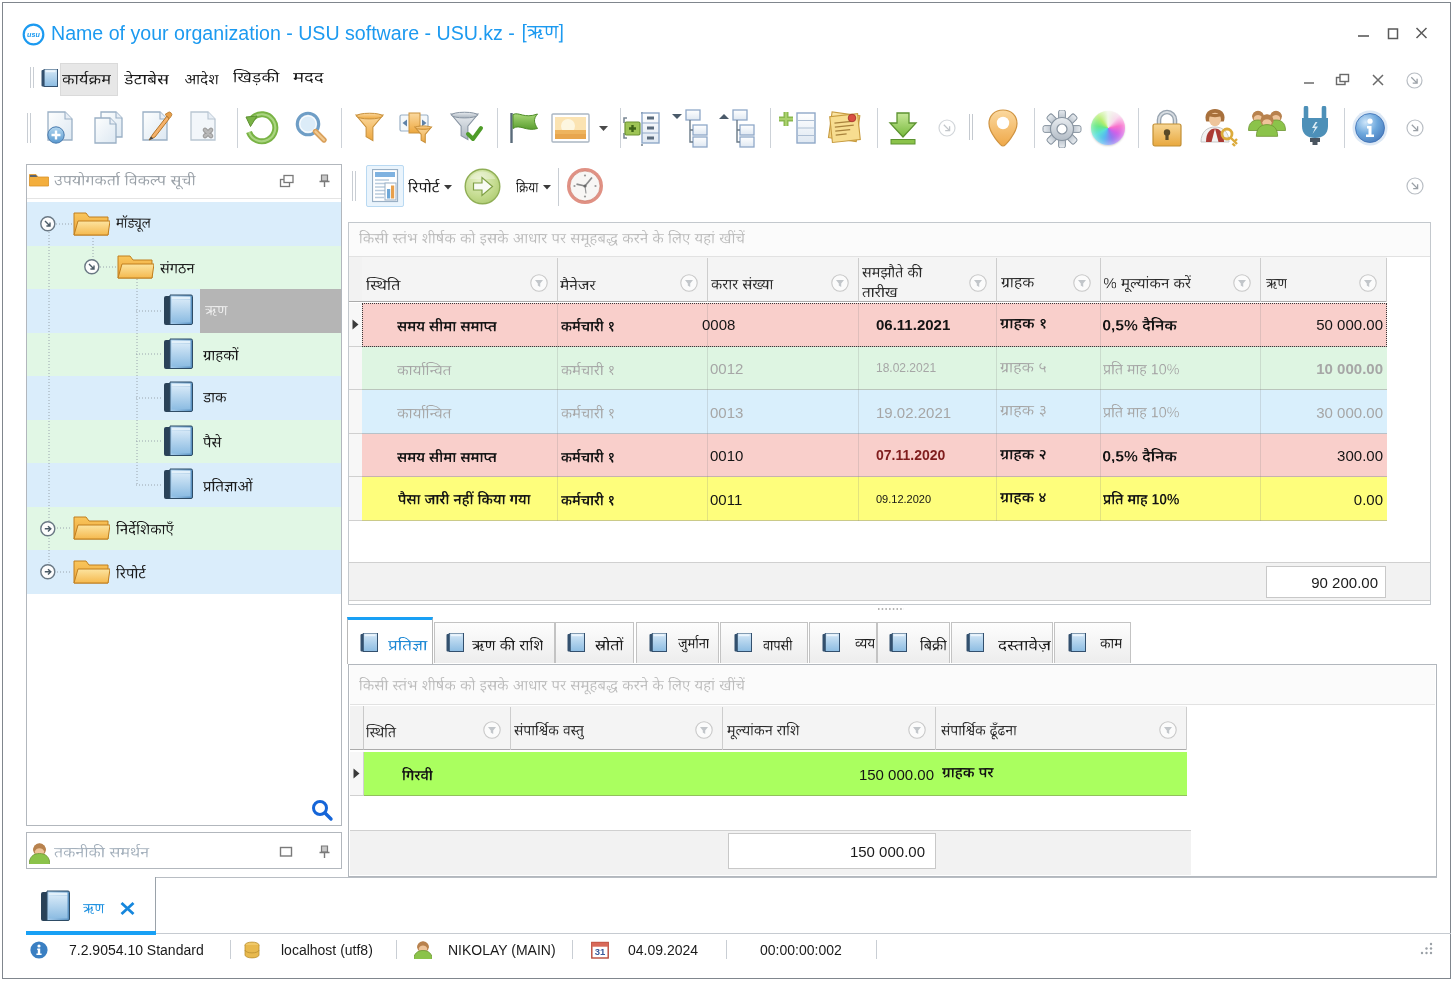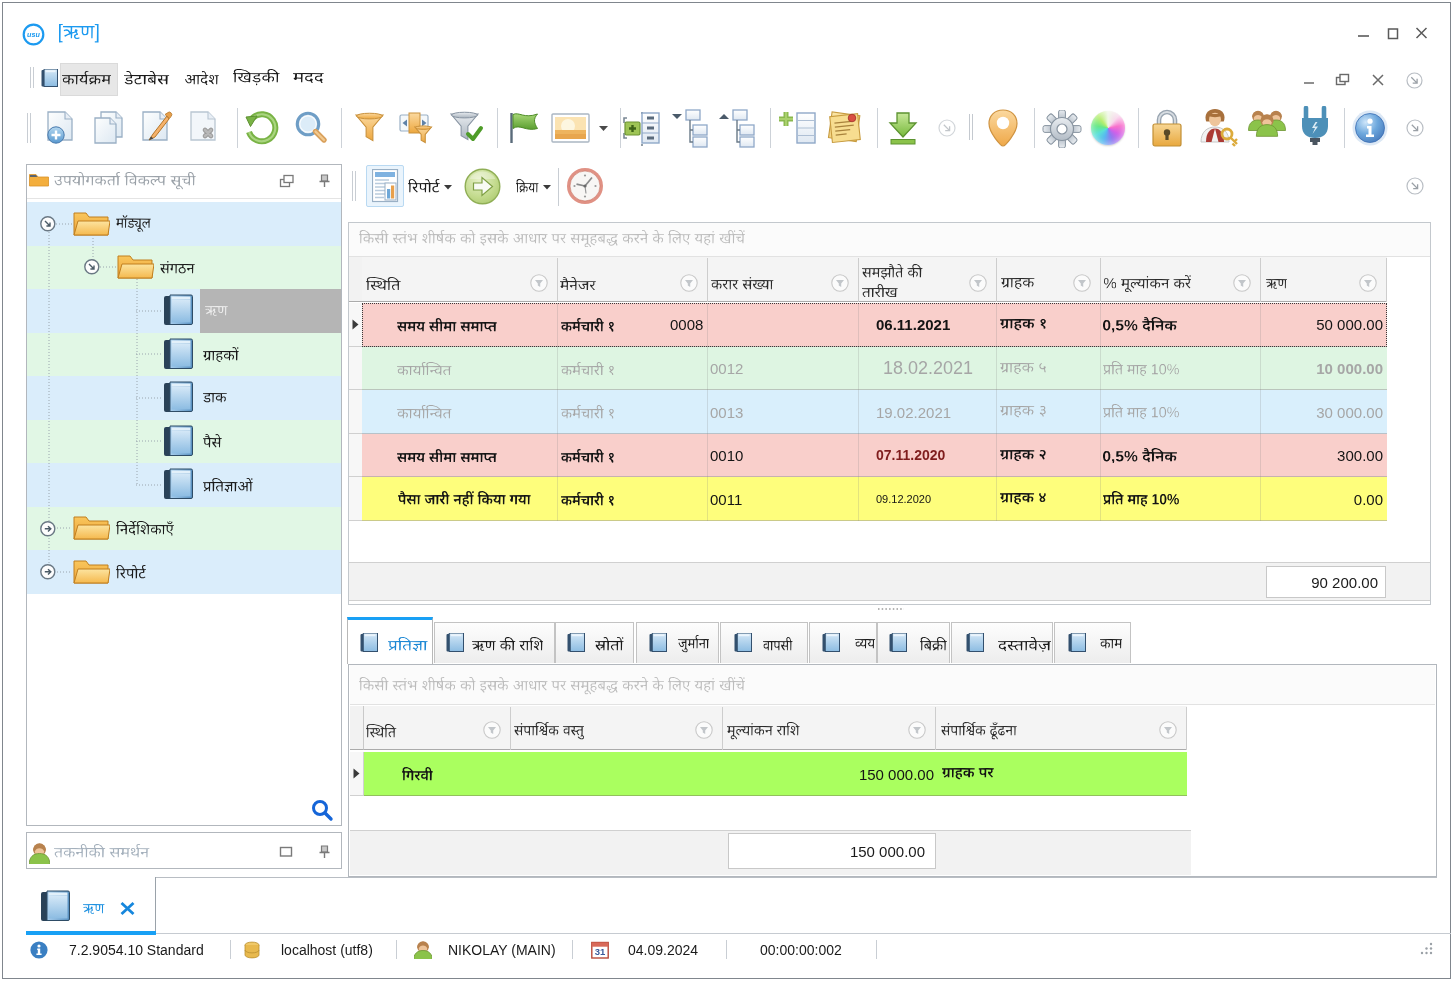--- a/index.html
+++ b/index.html
@@ -73,20 +73,21 @@
         <stop offset="0" stop-color="#fbe7a9"></stop>
         <stop offset="1" stop-color="#eec35f"></stop>
       </linearGradient>
 </defs>
   </svg>
 <svg style="position:absolute;left:22px;top:23px;" width="23" height="23" viewBox="0 0 23 23">
     <circle cx="11.5" cy="11.5" r="9.8" fill="#fff" stroke="#1c9af0" stroke-width="2.2"></circle>
     <text x="11.5" y="14.4" font-size="7.2" font-weight="bold" font-style="italic" text-anchor="middle" fill="#1c9af0" font-family="Liberation Sans">usu</text>
   </svg>
 <div style="position:absolute;left:51px;top:21px;height:25px;display:flex;align-items:center;font-size:19.6px;color:#1c9af0;white-space:nowrap">
+    <span>Name of your organization - USU software - USU.kz -</span>
     <svg style="margin-left:8px" width="39.8" height="18.8" viewBox="0 0 39.75 18.75">
       <path d="M4.00 2.00 4.00 3.25 11.75 3.50 11.50 8.00 9.75 6.00 8.75 5.50 7.25 5.25 4.75 6.00 5.00 7.25 6.50 6.75 8.75 7.00 10.25 9.25 5.25 11.50 5.50 12.25 6.25 12.75 8.75 11.25 11.75 10.25 11.75 14.25 13.00 14.25 13.25 9.50 16.50 8.50 17.50 9.75 15.50 10.75 15.00 11.50 15.00 13.25 16.00 14.50 17.00 15.00 19.00 15.00 20.50 14.50 20.25 13.25 18.75 13.75 17.25 13.75 16.25 12.75 17.00 11.25 19.00 10.75 19.00 10.00 17.75 8.00 18.50 7.00 18.50 6.25 18.00 5.50 16.50 5.25 16.00 5.50 15.50 7.75 13.50 8.25 13.00 7.75 13.25 3.25 22.75 3.50 22.75 9.00 23.50 10.50 24.50 11.25 28.00 11.00 29.00 10.00 29.25 9.25 29.50 3.25 32.25 3.50 32.25 14.25 33.50 14.25 33.75 3.25 35.75 3.25 35.50 2.00ZM24.25 3.25 28.00 3.50 27.75 9.00 26.75 10.00 25.00 10.00 24.25 9.00 24.00 8.00ZM35.75 0.00 35.75 1.00 38.00 1.25 37.75 17.25 35.75 17.25 35.75 18.50 39.50 18.50 39.50 0.00ZM0.00 0.00 0.00 18.50 3.75 18.25 3.50 17.25 1.50 17.00 1.75 1.00 3.75 1.00 3.75 0.00Z" fill="#1c9af0" fill-rule="evenodd"></path>
     </svg>
   </div>
 <svg style="position:absolute;left:1350px;top:24px;" width="90" height="18" viewBox="0 0 90 18">
     <path d="M8 12 H19" stroke="#5a5a5a" stroke-width="1.6"></path>
     <rect x="38.5" y="5" width="9" height="9.5" fill="none" stroke="#5a5a5a" stroke-width="1.5"></rect>
     <path d="M66.5 4 L76.5 14 M76.5 4 L66.5 14" stroke="#5a5a5a" stroke-width="1.5"></path>
   </svg>
 <div style="position:absolute;left:30px;top:67px;width:1px;height:21px;background:#c8cdd3"></div>
@@ -652,37 +653,37 @@
 <div style="position:absolute;left:362px;top:303px;width:1025px;height:44px;border:1.5px dotted #3a3a3a"></div>
 <svg style="position:absolute;left:351px;top:318px;" width="9" height="13" viewBox="0 0 9 13">
     <path d="M1.5 1.5 L7.5 6.5 L1.5 11.5 Z" fill="#3a3a3a"></path>
   </svg>
 <svg style="position:absolute;left:397.0px;top:317.9px" width="100.0" height="13.8" viewBox="0 0 104.75 13.75" preserveAspectRatio="none">
     <path d="M66.25 4.25 66.50 5.50 69.50 5.75 69.50 7.50 68.75 8.00 68.25 7.50 67.00 7.75 67.00 9.25 68.25 11.25 70.50 13.50 71.50 12.50 69.00 10.00 70.25 9.50 74.00 10.00 74.00 13.25 75.75 13.25 76.00 5.50 78.75 5.75 78.50 8.50 77.75 8.75 77.50 9.50 78.50 11.00 79.00 11.25 80.25 11.00 80.25 10.25 80.75 9.75 83.50 10.00 83.50 13.25 85.00 13.25 85.25 5.50 87.75 5.75 87.75 13.25 89.25 13.25 89.50 5.50 91.75 5.75 91.75 9.00 92.75 10.75 94.25 11.25 95.50 11.00 96.50 11.25 98.00 13.50 99.00 13.00 99.25 12.50 98.00 11.25 97.75 9.50 98.75 8.75 101.50 9.00 101.50 13.25 103.25 13.25 103.50 5.50 104.50 5.50 104.50 4.25 95.50 4.00ZM93.50 9.25 93.25 8.50 93.50 5.50 101.50 5.75 101.25 7.50 98.00 7.50 97.00 8.00 96.25 8.75 96.25 9.25 95.25 10.00 94.50 10.00ZM80.50 5.50 83.50 5.75 83.25 8.50 80.25 8.25ZM71.00 5.75 74.00 5.75 73.75 8.50 71.00 8.25ZM0.00 4.25 0.00 5.50 3.25 5.75 3.00 7.75 2.50 8.00 1.75 7.50 1.00 7.50 0.50 8.00 0.50 9.00 2.50 12.00 4.25 13.50 5.25 12.50 3.25 10.75 3.00 9.50 3.75 9.25 4.50 9.75 7.75 10.00 7.75 13.25 9.25 13.25 9.50 5.50 12.50 5.75 12.25 8.50 11.50 8.75 11.25 9.75 12.25 11.00 12.75 11.25 14.00 11.00 14.25 9.75 17.25 10.00 17.25 13.25 18.75 13.25 19.00 5.50 22.00 5.50 22.50 6.00 22.25 7.50 20.50 8.25 21.25 10.00 22.25 11.00 23.50 11.50 25.25 11.50 26.25 11.00 26.50 13.25 28.00 13.25 28.25 5.50 29.50 5.25 29.50 4.25 20.25 4.00ZM24.25 5.50 26.50 5.75 26.50 9.00 25.00 10.25 23.75 10.25 22.50 9.00 24.00 7.75ZM14.25 5.50 17.25 5.75 17.00 8.50 14.00 8.25ZM5.00 5.50 7.75 5.75 7.50 8.50 4.50 8.00ZM33.50 4.25 33.75 5.50 36.75 5.75 36.75 7.50 36.00 8.00 35.50 7.50 34.25 7.75 34.00 8.75 35.25 11.00 37.75 13.50 38.75 12.75 36.25 10.00 37.50 9.50 41.25 10.00 41.25 13.25 42.75 13.25 43.00 5.50 45.50 5.75 45.50 13.25 47.00 13.25 47.25 5.50 50.25 5.75 50.00 8.50 49.25 8.75 49.00 9.75 50.00 11.00 50.50 11.25 51.75 11.00 52.00 9.75 55.00 10.00 55.00 13.25 56.50 13.25 56.75 5.50 59.25 5.75 59.25 13.25 60.75 13.25 61.00 5.50 62.25 5.25 62.25 4.25 58.00 4.00 47.25 4.25 46.75 3.75 46.00 1.50 45.00 0.50 43.75 0.00 41.75 0.25 40.75 1.25 40.75 4.25ZM52.00 5.50 55.00 5.75 54.75 8.50 51.75 8.25ZM38.50 5.50 41.25 5.75 41.00 8.50 38.00 8.25 38.50 7.00 38.25 6.25ZM42.25 2.00 43.00 1.25 44.25 1.50 45.25 3.00 45.25 4.25 43.00 4.25 42.25 3.25Z" fill="#141414" fill-rule="evenodd" opacity="1.0"></path>
   </svg>
 <svg style="position:absolute;left:561.0px;top:317.8px" width="53.0" height="14.0" viewBox="0 0 57.5 14.0" preserveAspectRatio="none">
     <path d="M53.75 4.00 53.00 4.25 52.00 5.50 52.25 7.25 53.25 8.00 53.25 8.75 52.25 9.25 52.00 9.75 54.00 11.00 55.25 13.50 56.25 13.75 56.75 13.25 56.75 11.75 56.00 10.75 54.50 9.75 56.75 7.75 57.25 6.75 57.25 5.75 56.50 4.50 55.50 4.00ZM54.00 5.25 55.50 5.50 55.75 6.00 55.50 7.00 54.75 7.75 53.50 6.75 53.50 5.75ZM0.00 4.25 0.00 5.50 5.75 5.75 5.75 9.25 4.75 10.25 3.00 10.50 2.25 9.75 2.25 8.75 3.00 8.00 4.75 8.00 5.00 6.75 2.25 6.75 0.75 8.00 0.50 8.75 0.75 10.25 1.50 11.25 2.50 11.75 5.75 11.50 5.75 13.25 7.25 13.25 7.25 9.50 8.25 8.75 9.25 8.75 9.75 9.25 9.75 10.50 8.75 12.00 10.50 12.50 11.25 11.00 11.25 9.00 10.25 7.75 8.25 7.50 7.50 8.00 7.50 5.50 13.75 5.75 13.50 8.50 12.75 8.75 12.50 9.50 13.00 10.50 14.00 11.25 15.25 11.00 15.25 10.25 15.75 9.75 18.50 10.00 18.50 13.25 20.00 13.25 20.25 5.50 28.50 5.75 28.50 9.50 27.25 10.50 25.75 10.50 25.00 9.50 25.75 8.25 27.25 8.00 27.50 7.00 22.00 7.00 22.00 8.00 24.00 8.25 23.50 9.00 23.50 10.00 24.25 11.25 25.00 11.75 28.50 11.75 28.50 13.25 30.25 13.25 30.50 5.50 32.75 5.75 32.75 13.25 34.50 13.25 34.75 5.50 39.50 5.75 39.50 7.00 38.50 8.25 37.00 7.50 36.50 7.75 36.25 8.75 37.50 10.75 40.50 13.50 41.50 12.50 39.00 9.50 39.75 9.25 40.75 8.25 41.25 5.50 43.50 5.75 43.50 13.25 45.00 13.25 45.25 5.50 46.50 5.25 46.50 4.25 45.25 4.25 43.75 1.25 43.00 0.50 41.75 0.00 39.75 0.25 39.00 0.75 38.50 2.00 38.75 4.25 35.75 4.00 20.00 4.25 19.00 3.00 19.00 2.00 19.25 1.50 21.25 1.25 21.25 0.25 20.75 0.00 19.25 0.00 17.75 0.75 17.50 2.75 18.25 4.00ZM15.50 5.50 18.50 5.75 18.25 8.50 15.25 8.25ZM41.00 1.25 42.00 1.50 43.00 2.50 43.25 3.25 43.00 4.25 40.50 4.00 40.25 2.00Z" fill="#141414" fill-rule="evenodd" opacity="1.0"></path>
   </svg>
-<div style="position:absolute;top:314.3px;font-size:15px;color:#141414;line-height:21px;white-space:nowrap;font-weight:400;left:670px;">0008</div>
+<div style="position:absolute;top:314.3px;font-size:15px;color:#141414;line-height:21px;white-space:nowrap;font-weight:400;left:702px;">0008</div>
 <div style="position:absolute;top:314.3px;font-size:15px;color:#141414;line-height:21px;white-space:nowrap;font-weight:700;left:876.0px;">06.11.2021</div>
 <svg style="position:absolute;left:1000.0px;top:318.9px" width="46.0" height="11.8" viewBox="0 0 44.5 11.75" preserveAspectRatio="none">
     <path d="M40.75 0.00 39.25 1.25 39.25 3.00 40.75 4.50 39.75 5.00 39.25 6.00 41.50 7.25 42.25 8.00 42.00 9.25 43.00 9.75 43.75 9.50 44.00 8.75 43.75 7.50 41.50 5.75 43.00 4.75 44.25 3.25 44.25 1.50 42.75 0.00ZM41.25 1.25 42.25 1.25 42.75 1.75 42.75 2.75 41.75 3.75 40.50 2.50 40.50 2.00ZM0.00 0.25 0.00 1.50 1.75 1.75 1.50 3.75 0.75 4.00 0.50 5.00 2.25 6.75 3.25 6.25 3.50 1.50 6.00 1.75 5.75 6.25 1.75 8.50 2.50 9.50 3.00 9.50 5.75 7.50 6.00 9.25 7.50 9.25 7.75 1.50 10.25 1.75 10.25 9.25 11.75 9.25 12.00 1.50 18.50 1.75 18.25 2.50 15.25 2.75 14.00 4.00 14.00 4.75 15.00 6.00 14.00 7.25 14.25 9.00 15.00 10.00 17.25 11.25 18.50 11.25 19.00 10.50 16.50 9.25 15.75 8.50 15.75 7.25 16.75 6.50 18.25 6.50 18.75 6.75 19.00 8.00 18.50 8.75 19.75 9.25 20.50 8.50 20.50 6.50 19.50 5.50 18.75 5.25 16.25 5.50 15.50 4.50 16.00 4.00 20.00 3.75 20.25 1.50 27.00 1.75 27.00 5.50 25.50 6.50 24.50 6.50 23.50 5.50 24.00 4.25 26.25 4.00 26.50 2.75 23.75 2.75 22.75 3.25 22.00 4.50 22.25 6.50 23.25 7.50 25.75 7.75 26.75 7.25 27.00 9.25 28.75 9.25 28.75 5.50 29.50 4.75 30.50 4.75 31.25 5.50 31.00 7.00 30.25 8.00 31.75 8.75 32.75 6.75 32.75 5.00 31.75 3.75 28.75 3.50 29.00 1.50 33.50 1.50 33.50 0.25 21.50 0.00Z" fill="#141414" fill-rule="evenodd" opacity="1.0"></path>
   </svg>
 <svg style="position:absolute;left:1103.0px;top:316.9px" width="74.2" height="15.8" viewBox="0 0 71.5 15.75" preserveAspectRatio="none">
     <path d="M8.75 11.25 8.75 13.25 9.75 13.50 9.00 15.50 10.25 15.25 10.75 14.00 10.75 11.25ZM30.00 7.00 28.50 8.00 28.00 10.50 28.75 12.75 30.00 13.50 31.75 13.25 33.00 11.75 33.00 8.75 32.00 7.25ZM30.25 8.00 31.00 8.00 31.75 9.25 31.75 11.25 31.25 12.25 30.00 12.25 29.50 11.25 29.50 9.00ZM30.75 3.25 29.25 3.50 23.00 13.25 24.50 13.00ZM13.00 3.25 12.75 8.75 14.75 8.75 16.00 8.00 16.75 8.25 17.75 9.25 17.75 10.75 16.50 12.00 15.50 12.00 14.50 11.00 12.50 11.00 12.75 12.00 13.75 13.00 15.75 13.50 18.25 13.00 19.25 12.00 19.75 10.50 19.75 9.25 19.25 8.00 17.75 6.75 14.75 6.75 15.00 4.50 19.00 4.50 19.00 3.25ZM22.50 3.00 21.50 3.50 21.00 4.25 20.75 7.50 21.00 8.25 22.00 9.25 23.75 9.50 24.75 9.00 25.50 8.00 25.75 5.25 25.50 4.25 24.50 3.25ZM23.50 4.00 24.25 4.75 24.25 7.50 23.50 8.50 23.00 8.50 22.25 7.75 22.00 6.00 22.50 4.25ZM2.50 3.00 1.50 3.50 0.50 5.00 0.00 7.00 0.00 9.25 0.75 12.00 1.75 13.00 3.75 13.50 5.25 13.00 6.50 11.50 7.00 9.75 7.00 6.50 6.25 4.25 5.25 3.25ZM3.00 4.50 4.50 4.75 5.00 5.75 5.25 8.25 5.00 10.75 4.00 12.00 3.00 12.00 2.00 10.50 2.00 6.00ZM37.75 4.25 38.00 5.50 43.00 5.75 42.75 6.75 39.75 7.00 38.50 8.50 38.50 10.00 38.75 10.75 39.75 11.75 41.00 12.25 43.25 12.50 43.75 14.00 44.25 14.25 45.25 13.75 44.50 12.00 45.25 11.00 45.25 10.25 44.50 9.50 43.25 9.50 42.50 11.00 41.25 11.00 40.25 10.25 40.00 9.25 41.25 8.00 44.50 8.00 44.75 5.50 47.25 5.75 47.25 13.25 49.00 13.25 49.25 5.50 56.25 5.75 56.00 8.00 51.00 8.00 50.75 8.50 51.25 10.00 52.25 10.75 53.50 10.50 53.75 9.25 56.25 9.50 56.25 13.25 57.75 13.25 58.00 5.50 64.75 5.75 64.75 9.50 63.25 10.50 62.25 10.50 61.25 9.50 61.75 8.25 64.00 8.00 64.25 6.75 61.50 6.75 60.50 7.25 59.75 8.50 60.00 10.50 61.00 11.50 63.50 11.75 64.50 11.25 64.75 13.25 66.50 13.25 66.50 9.50 67.25 8.75 68.25 8.75 69.00 9.50 68.75 11.00 68.00 12.00 69.50 12.75 70.50 10.75 70.50 9.00 69.50 7.75 66.50 7.50 66.75 5.50 71.25 5.50 71.25 4.25 57.75 4.25 54.75 1.25 51.25 0.00 49.50 0.00 47.25 1.00 46.75 2.25 47.25 4.00 44.25 4.00 43.25 1.25 42.25 0.25 41.50 0.00 39.50 0.25 40.00 1.25 41.75 1.25 42.50 2.75 41.50 2.00 39.25 2.25 40.00 3.25 41.75 3.00 43.00 4.00ZM48.50 2.25 50.00 1.25 51.50 1.25 54.00 2.25 55.00 3.00 55.50 4.25 49.00 4.25 48.50 3.75Z" fill="#141414" fill-rule="evenodd" opacity="1.0"></path>
   </svg>
 <div style="position:absolute;top:314.3px;font-size:15px;color:#141414;line-height:21px;white-space:nowrap;font-weight:400;right:70.0px;">50 000.00</div>
 <svg style="position:absolute;left:397.0px;top:361.5px" width="54.7" height="13.8" viewBox="0 0 53.5 13.75" preserveAspectRatio="none">
     <path d="M0.00 4.25 0.00 5.00 5.75 5.25 5.75 9.25 4.75 10.25 2.50 10.50 1.75 9.75 1.75 8.50 2.75 7.50 4.75 7.50 5.00 6.75 3.00 6.50 2.00 6.75 0.75 8.00 1.00 10.50 2.50 11.50 4.25 11.50 5.00 11.00 5.75 11.25 5.75 13.25 6.75 13.25 6.75 9.25 7.50 8.50 8.50 8.25 9.75 9.50 8.75 12.25 9.50 12.50 10.25 11.75 10.75 10.00 10.50 8.75 9.75 7.75 7.75 7.50 7.00 8.00 7.00 5.00 12.75 5.25 12.75 13.25 13.75 13.25 14.00 5.00 17.25 5.00 17.75 5.50 18.00 7.00 16.00 8.00 16.25 9.50 17.25 10.75 18.25 11.25 20.25 11.25 21.25 10.75 21.50 13.25 22.50 13.25 22.75 5.00 25.50 5.25 25.50 13.25 26.50 13.25 26.75 5.00 29.25 5.25 29.25 13.25 30.25 13.25 30.50 5.00 42.25 5.25 42.25 9.25 41.00 10.50 40.00 10.75 39.00 10.50 38.25 9.75 38.25 8.25 39.25 7.50 41.50 7.25 41.25 6.50 38.50 6.75 37.00 8.00 32.50 8.25 32.50 9.25 33.75 10.50 34.75 10.00 35.00 8.75 37.00 9.00 37.25 10.25 38.75 11.50 42.25 11.25 42.25 13.25 43.25 13.25 43.50 5.00 50.75 5.25 50.50 7.50 47.00 7.50 45.50 8.75 45.25 9.50 45.50 11.00 47.50 13.50 48.00 12.75 46.75 11.25 46.25 10.00 47.25 8.50 48.25 8.25 50.25 8.25 50.75 8.75 50.75 13.25 51.75 13.25 52.00 5.00 53.25 5.00 53.25 4.25 42.75 4.25 39.25 1.50 34.50 0.00 31.75 0.00 29.25 1.00 28.75 2.00 28.75 3.00 29.25 4.00 26.50 4.25 25.75 3.50 25.25 2.25 25.50 1.50 26.00 1.00 27.75 1.00 28.00 0.50 27.00 0.00 25.25 0.25 24.25 1.75 24.75 4.25 11.50 4.00ZM21.50 5.25 21.50 9.25 20.75 10.00 19.50 10.50 18.25 10.25 17.50 9.50 17.50 8.50 18.25 8.25 19.00 7.25 19.00 6.00 18.50 5.25ZM29.75 2.50 30.75 1.25 31.50 1.00 35.00 1.00 38.50 2.00 41.25 4.00 30.50 4.25 29.75 3.25Z" fill="#a6a6a6" fill-rule="evenodd" opacity="1.0"></path>
   </svg>
 <svg style="position:absolute;left:561.0px;top:361.5px" width="53.0" height="13.8" viewBox="0 0 54.5 13.75" preserveAspectRatio="none">
     <path d="M51.00 4.00 49.75 5.00 49.50 5.75 49.75 7.00 51.25 8.25 49.75 9.50 49.75 10.00 51.00 10.50 52.75 12.00 52.25 13.25 53.50 13.50 53.75 13.00 53.50 11.25 51.25 9.75 53.25 8.25 54.00 7.25 54.25 6.00 54.00 5.00 52.75 4.00ZM51.50 4.75 52.25 4.75 53.00 5.50 53.00 7.00 52.00 7.75 50.50 6.25 50.75 5.25ZM0.00 4.25 0.00 5.00 5.75 5.25 5.75 9.25 4.75 10.25 2.50 10.50 1.75 9.75 1.75 8.50 2.75 7.50 4.75 7.50 5.00 6.75 3.00 6.50 2.00 6.75 0.75 8.00 1.00 10.50 2.50 11.50 4.25 11.50 5.00 11.00 5.75 11.25 5.75 13.25 6.75 13.25 6.75 9.25 7.50 8.50 8.50 8.25 9.75 9.50 8.75 12.25 9.50 12.50 10.25 11.75 10.75 10.00 10.50 8.75 9.75 7.75 7.75 7.50 7.00 8.00 7.00 5.00 13.25 5.25 13.00 8.75 12.00 9.00 12.25 10.00 13.25 11.00 14.25 10.75 14.75 9.50 18.00 9.75 18.00 13.25 19.00 13.25 19.25 5.00 27.50 5.25 27.50 9.50 25.75 10.75 24.50 10.75 23.50 9.75 23.50 9.00 24.25 8.00 26.00 7.75 26.00 6.75 21.00 6.75 21.25 7.75 22.25 7.50 23.00 8.00 22.50 8.75 22.75 10.50 23.50 11.25 25.00 11.75 26.50 11.50 27.25 11.00 27.50 13.25 28.50 13.25 28.75 5.00 31.25 5.25 31.25 13.25 32.25 13.25 32.50 5.00 37.50 5.25 37.75 6.00 37.50 7.25 36.50 8.25 35.00 7.50 34.50 8.00 34.50 8.75 35.75 10.75 38.50 13.50 39.25 12.75 36.25 9.75 38.00 8.50 38.50 7.75 38.75 5.00 41.25 5.25 41.25 13.25 42.50 13.25 42.75 5.00 44.00 5.00 44.00 4.25 42.25 4.00 41.50 1.50 40.25 0.25 38.25 0.00 37.00 1.00 36.75 3.00 37.25 4.00 19.00 4.25 18.00 3.00 17.75 2.25 18.00 1.50 18.50 1.00 20.25 1.00 20.50 0.50 19.50 0.00 17.75 0.25 16.75 1.75 17.25 4.25 11.50 4.00ZM14.75 5.00 18.00 5.25 18.00 8.25 17.50 8.75 14.50 8.50ZM37.75 1.75 38.50 1.00 39.75 1.00 41.00 2.75 41.25 3.50 41.00 4.25 40.00 4.00 38.50 4.25 37.75 3.00Z" fill="#a6a6a6" fill-rule="evenodd" opacity="1.0"></path>
   </svg>
 <div style="position:absolute;top:357.9px;font-size:15px;color:#a6a6a6;line-height:21px;white-space:nowrap;font-weight:400;left:710.0px;">0012</div>
-<div style="position:absolute;top:357.9px;font-size:18px;color:#a6a6a6;line-height:21px;white-space:nowrap;font-weight:400;left:876.0px;margin-left:7px;">18.02.2021</div>
+<div style="position:absolute;top:357.9px;font-size:12px;color:#a6a6a6;line-height:21px;white-space:nowrap;font-weight:400;left:876.0px;">18.02.2021</div>
 <svg style="position:absolute;left:1000.0px;top:362.7px" width="46.0" height="11.5" viewBox="0 0 43.0 11.5" preserveAspectRatio="none">
     <path d="M38.50 0.00 37.00 1.75 36.75 2.50 37.00 4.50 38.00 5.75 39.00 6.25 41.25 6.25 41.50 8.75 41.75 9.25 42.75 9.25 42.00 5.75 42.75 4.75 42.50 3.50 41.25 3.25 40.75 3.75 41.00 5.00 39.00 5.25 37.75 3.75 38.00 2.00 39.25 0.50ZM0.00 0.25 0.00 1.00 2.00 1.25 1.75 4.00 0.75 4.25 0.50 5.00 1.75 6.50 2.75 6.50 3.00 6.00 3.25 1.00 5.75 1.25 5.75 6.00 2.00 8.50 1.75 9.00 2.50 9.50 5.50 7.50 5.75 9.25 7.00 9.25 7.25 1.00 9.75 1.25 9.75 9.25 10.75 9.25 11.00 1.00 17.75 1.25 17.50 2.50 14.50 2.50 13.50 3.25 13.50 4.75 14.25 5.75 13.50 6.75 13.50 8.75 15.00 10.25 16.75 11.25 17.50 11.25 17.75 10.50 16.00 9.75 14.50 8.50 14.50 7.00 15.75 6.00 17.50 6.00 18.50 7.25 17.50 8.50 18.00 9.00 18.50 9.00 19.25 8.25 19.50 7.00 19.25 6.25 18.00 5.25 17.00 5.00 15.00 5.25 14.50 4.75 14.50 4.00 15.00 3.50 18.75 3.25 19.00 1.00 26.00 1.25 26.00 5.25 25.50 6.00 24.50 6.50 22.75 6.50 22.00 5.50 22.00 4.50 22.75 3.75 25.25 3.50 25.00 2.50 22.25 2.75 21.00 4.25 21.00 5.75 22.75 7.50 24.50 7.50 25.75 6.75 26.00 9.25 27.00 9.25 27.00 5.50 28.00 4.50 28.75 4.25 30.00 5.25 29.75 7.00 29.00 8.00 29.50 8.50 30.25 8.25 31.00 6.50 31.00 5.00 30.00 3.75 28.00 3.50 27.25 4.00 27.25 1.00 31.75 1.00 31.75 0.25 20.25 0.00Z" fill="#a6a6a6" fill-rule="evenodd" opacity="1.0"></path>
   </svg>
 <svg style="position:absolute;left:1103.0px;top:360.7px" width="76.2" height="15.5" viewBox="0 0 79.75 15.5" preserveAspectRatio="none">
     <path d="M76.25 7.00 75.25 8.00 75.00 8.75 75.00 11.75 75.75 13.00 78.00 13.25 78.75 12.75 79.50 10.50 79.25 8.50 78.00 7.00ZM77.25 7.50 78.25 8.25 78.50 9.00 78.50 11.50 77.50 12.75 76.75 12.75 76.00 12.00 75.75 9.25 76.25 8.00ZM46.00 4.25 38.00 4.00 25.00 4.25 25.00 5.00 27.00 5.25 26.75 8.75 25.75 9.00 25.75 9.75 26.25 10.50 27.00 11.00 27.75 11.00 28.25 9.50 31.50 9.75 31.50 13.25 32.50 13.25 32.75 5.00 35.50 5.25 35.50 13.25 36.50 13.25 36.75 5.00 43.50 5.25 43.25 6.50 40.25 6.50 39.00 7.50 39.00 8.50 39.75 9.75 39.00 11.00 39.00 12.25 39.50 13.25 41.00 14.50 43.00 15.25 43.50 14.50 41.25 13.50 40.00 12.25 40.00 11.25 40.75 10.25 41.50 10.00 43.50 10.25 44.00 10.75 44.00 11.50 43.00 12.50 43.75 13.25 45.00 12.00 45.00 10.50 43.75 9.25 40.25 9.00 40.00 8.00 41.25 7.25 44.50 7.25 44.75 5.00 46.00 5.00ZM28.25 5.00 31.50 5.25 31.25 8.75 28.00 8.50ZM77.00 3.25 76.25 3.25 69.50 13.25 70.75 13.00ZM53.75 3.25 51.50 4.75 51.50 5.75 53.75 4.75 53.50 12.25 51.25 12.25 51.25 13.25 57.50 13.25 57.50 12.25 55.00 12.00 55.00 3.25ZM68.50 3.25 67.50 4.50 67.25 7.00 67.75 8.50 68.50 9.25 70.00 9.50 71.00 9.00 71.50 8.25 71.75 5.00 71.00 3.50ZM69.00 3.75 70.00 3.75 70.75 4.50 71.00 6.25 70.75 7.75 70.00 8.75 69.00 8.75 68.25 7.50 68.25 4.75ZM61.50 3.00 60.75 3.25 59.50 4.75 59.00 6.50 59.00 9.75 60.25 12.75 62.75 13.50 64.25 13.00 65.50 11.50 66.00 9.50 66.00 6.75 65.75 5.50 64.50 3.50 63.50 3.00ZM61.75 4.00 63.75 4.25 64.75 6.00 64.75 10.25 64.25 11.50 63.25 12.50 61.75 12.50 60.50 11.25 60.25 10.50 60.25 5.75 60.75 4.75ZM21.00 4.25 19.50 4.25 16.25 1.00 13.50 0.00 10.75 0.25 9.75 1.00 9.25 2.25 9.75 4.00 0.00 4.25 0.00 5.00 1.25 5.25 1.25 9.25 2.25 10.50 3.25 11.00 0.75 12.50 1.25 13.50 5.75 10.25 6.00 13.25 7.00 13.25 7.25 5.00 9.75 5.25 9.75 13.25 11.00 13.25 11.25 5.00 18.50 5.25 18.25 7.50 14.75 7.50 13.50 8.25 13.00 10.00 13.50 11.50 15.25 13.50 15.75 12.75 14.25 10.75 14.00 10.00 14.25 9.25 15.00 8.50 18.00 8.25 18.50 8.75 18.50 13.25 19.50 13.25 19.75 5.00 21.00 5.00ZM2.50 5.00 6.00 5.25 6.00 8.75 5.00 9.75 3.50 10.00 2.25 9.00ZM10.25 2.75 10.50 2.00 11.75 1.00 14.25 1.00 16.50 2.25 18.00 4.00 10.75 4.00Z" fill="#a6a6a6" fill-rule="evenodd" opacity="1.0"></path>
   </svg>
 <div style="position:absolute;top:357.9px;font-size:15px;color:#a6a6a6;line-height:21px;white-space:nowrap;font-weight:700;right:70.0px;">10 000.00</div>
 <svg style="position:absolute;left:397.0px;top:405.1px" width="54.7" height="13.8" viewBox="0 0 53.5 13.75" preserveAspectRatio="none">
     <path d="M0.00 4.25 0.00 5.00 5.75 5.25 5.75 9.25 4.75 10.25 2.50 10.50 1.75 9.75 1.75 8.50 2.75 7.50 4.75 7.50 5.00 6.75 3.00 6.50 2.00 6.75 0.75 8.00 1.00 10.50 2.50 11.50 4.25 11.50 5.00 11.00 5.75 11.25 5.75 13.25 6.75 13.25 6.75 9.25 7.50 8.50 8.50 8.25 9.75 9.50 8.75 12.25 9.50 12.50 10.25 11.75 10.75 10.00 10.50 8.75 9.75 7.75 7.75 7.50 7.00 8.00 7.00 5.00 12.75 5.25 12.75 13.25 13.75 13.25 14.00 5.00 17.25 5.00 17.75 5.50 18.00 7.00 16.00 8.00 16.25 9.50 17.25 10.75 18.25 11.25 20.25 11.25 21.25 10.75 21.50 13.25 22.50 13.25 22.75 5.00 25.50 5.25 25.50 13.25 26.50 13.25 26.75 5.00 29.25 5.25 29.25 13.25 30.25 13.25 30.50 5.00 42.25 5.25 42.25 9.25 41.00 10.50 40.00 10.75 39.00 10.50 38.25 9.75 38.25 8.25 39.25 7.50 41.50 7.25 41.25 6.50 38.50 6.75 37.00 8.00 32.50 8.25 32.50 9.25 33.75 10.50 34.75 10.00 35.00 8.75 37.00 9.00 37.25 10.25 38.75 11.50 42.25 11.25 42.25 13.25 43.25 13.25 43.50 5.00 50.75 5.25 50.50 7.50 47.00 7.50 45.50 8.75 45.25 9.50 45.50 11.00 47.50 13.50 48.00 12.75 46.75 11.25 46.25 10.00 47.25 8.50 48.25 8.25 50.25 8.25 50.75 8.75 50.75 13.25 51.75 13.25 52.00 5.00 53.25 5.00 53.25 4.25 42.75 4.25 39.25 1.50 34.50 0.00 31.75 0.00 29.25 1.00 28.75 2.00 28.75 3.00 29.25 4.00 26.50 4.25 25.75 3.50 25.25 2.25 25.50 1.50 26.00 1.00 27.75 1.00 28.00 0.50 27.00 0.00 25.25 0.25 24.25 1.75 24.75 4.25 11.50 4.00ZM21.50 5.25 21.50 9.25 20.75 10.00 19.50 10.50 18.25 10.25 17.50 9.50 17.50 8.50 18.25 8.25 19.00 7.25 19.00 6.00 18.50 5.25ZM29.75 2.50 30.75 1.25 31.50 1.00 35.00 1.00 38.50 2.00 41.25 4.00 30.50 4.25 29.75 3.25Z" fill="#a6a6a6" fill-rule="evenodd" opacity="1.0"></path>
   </svg>

